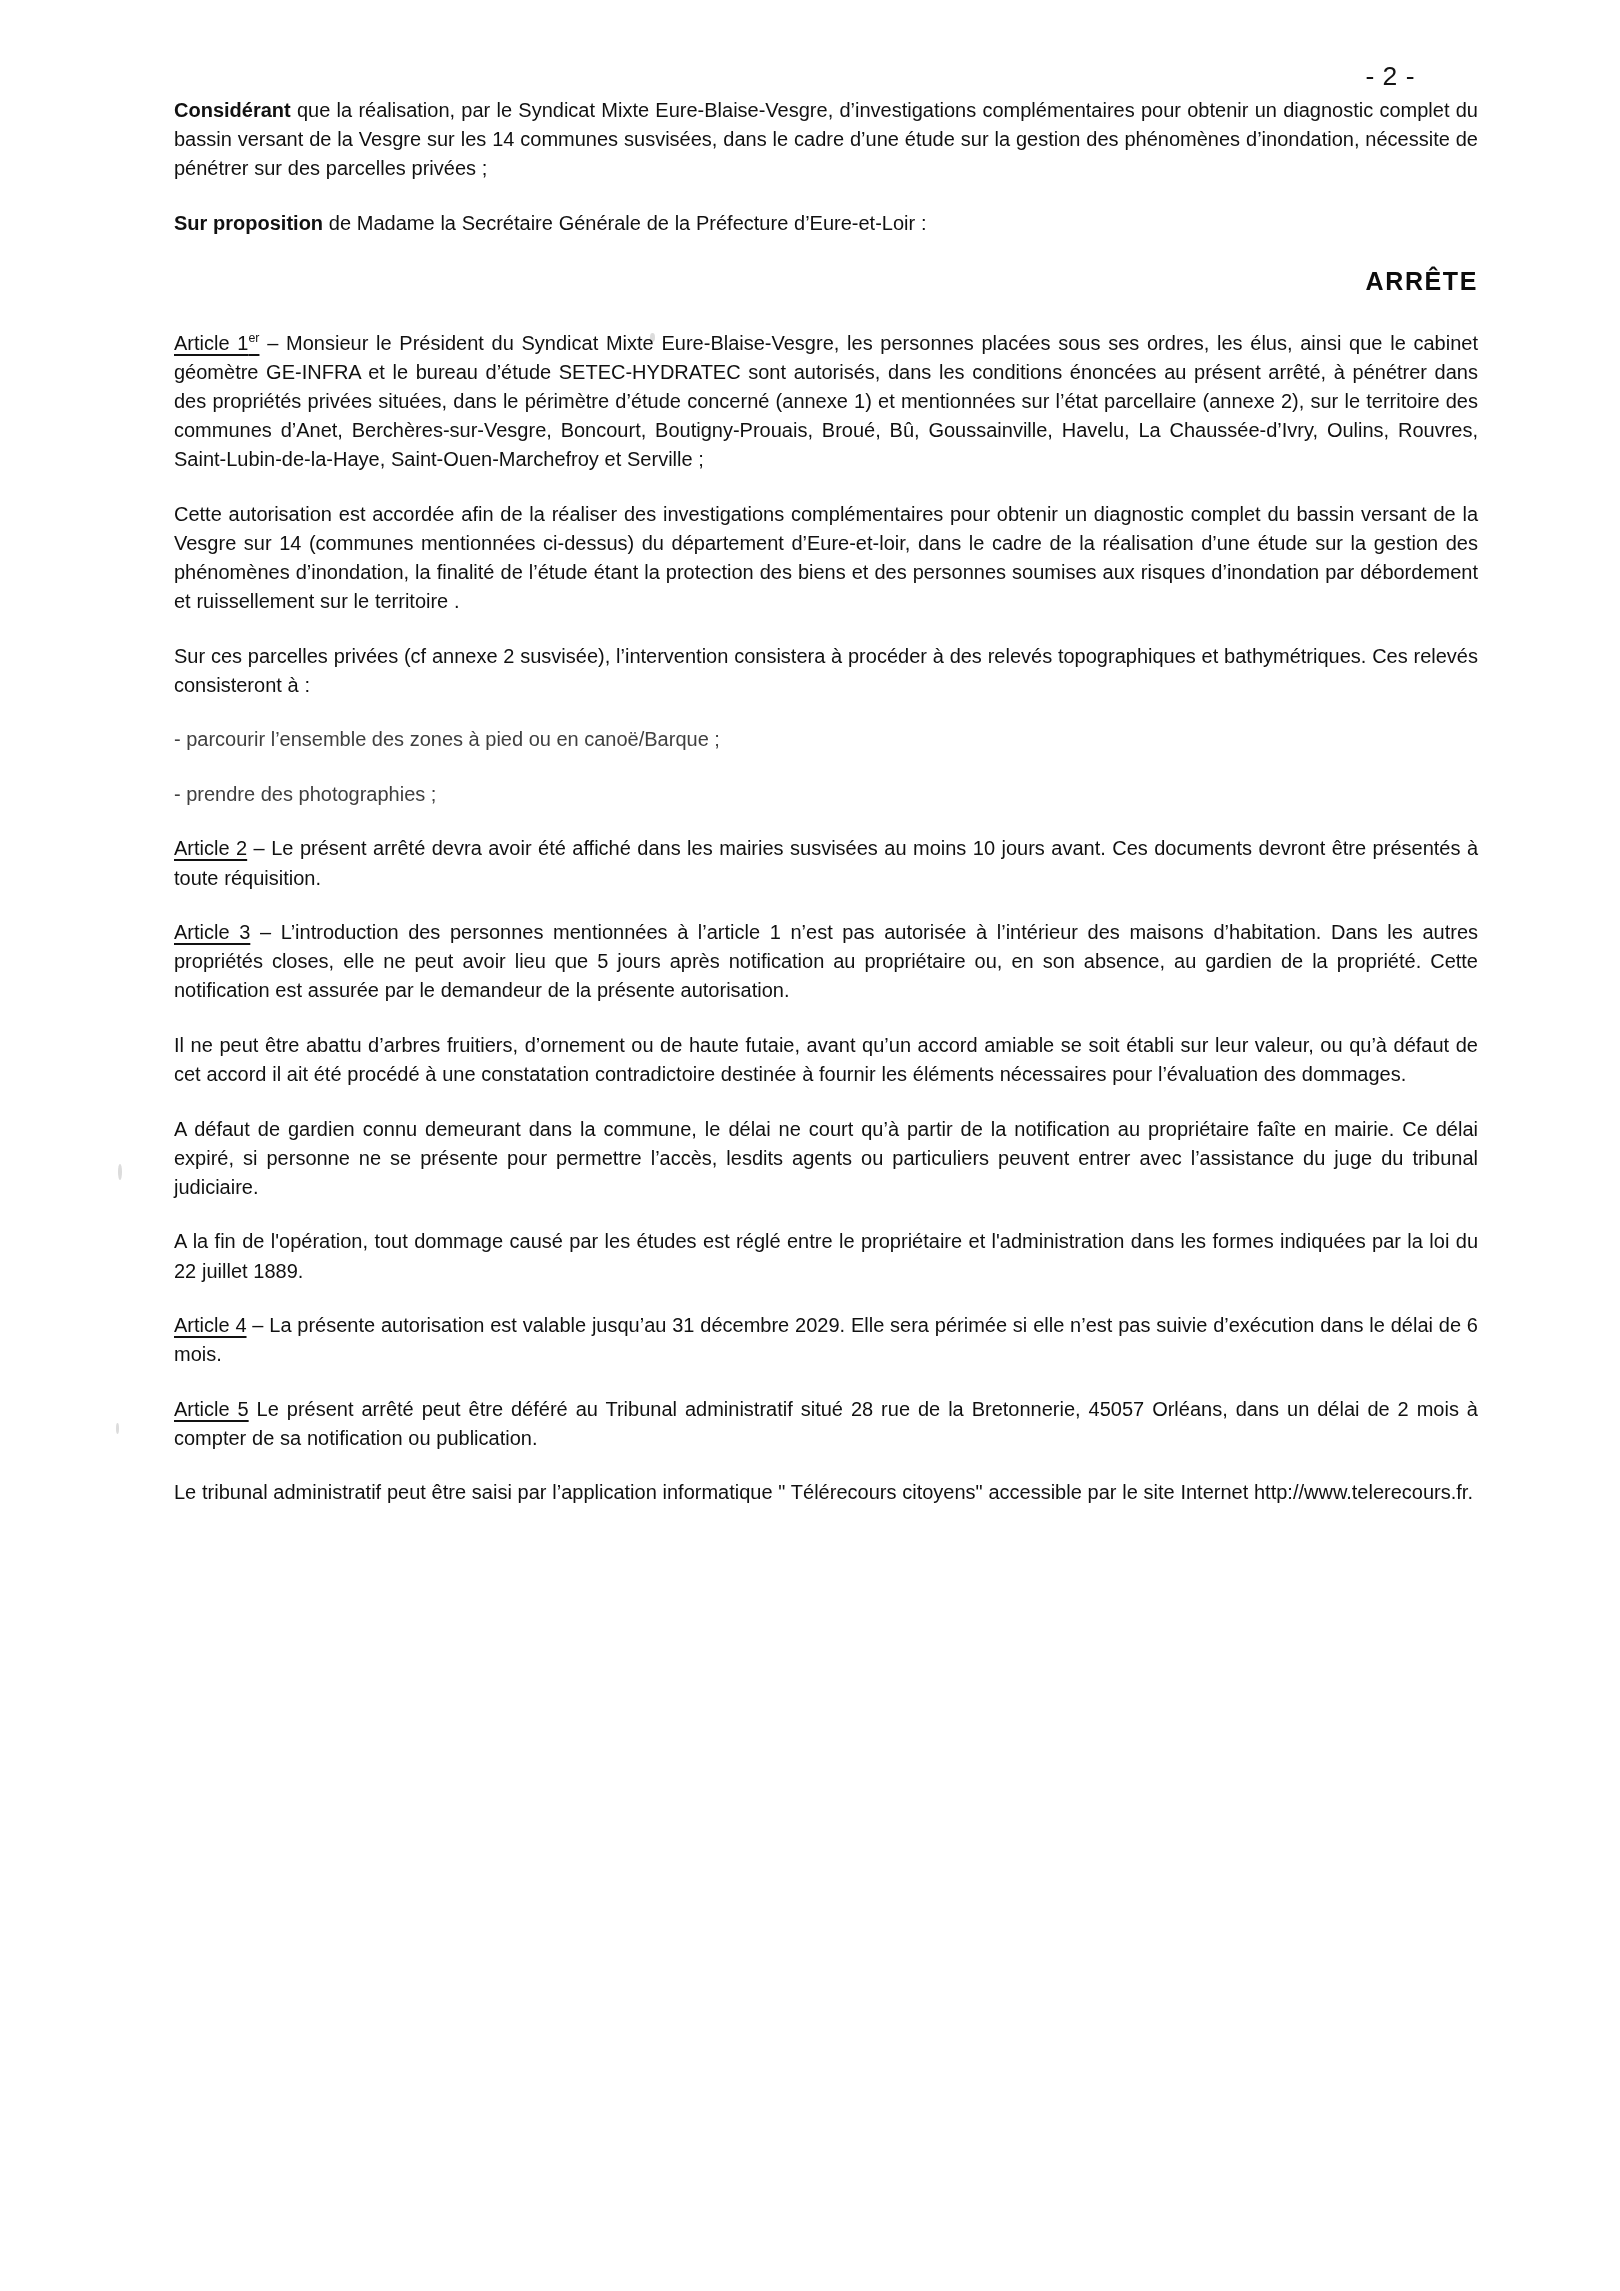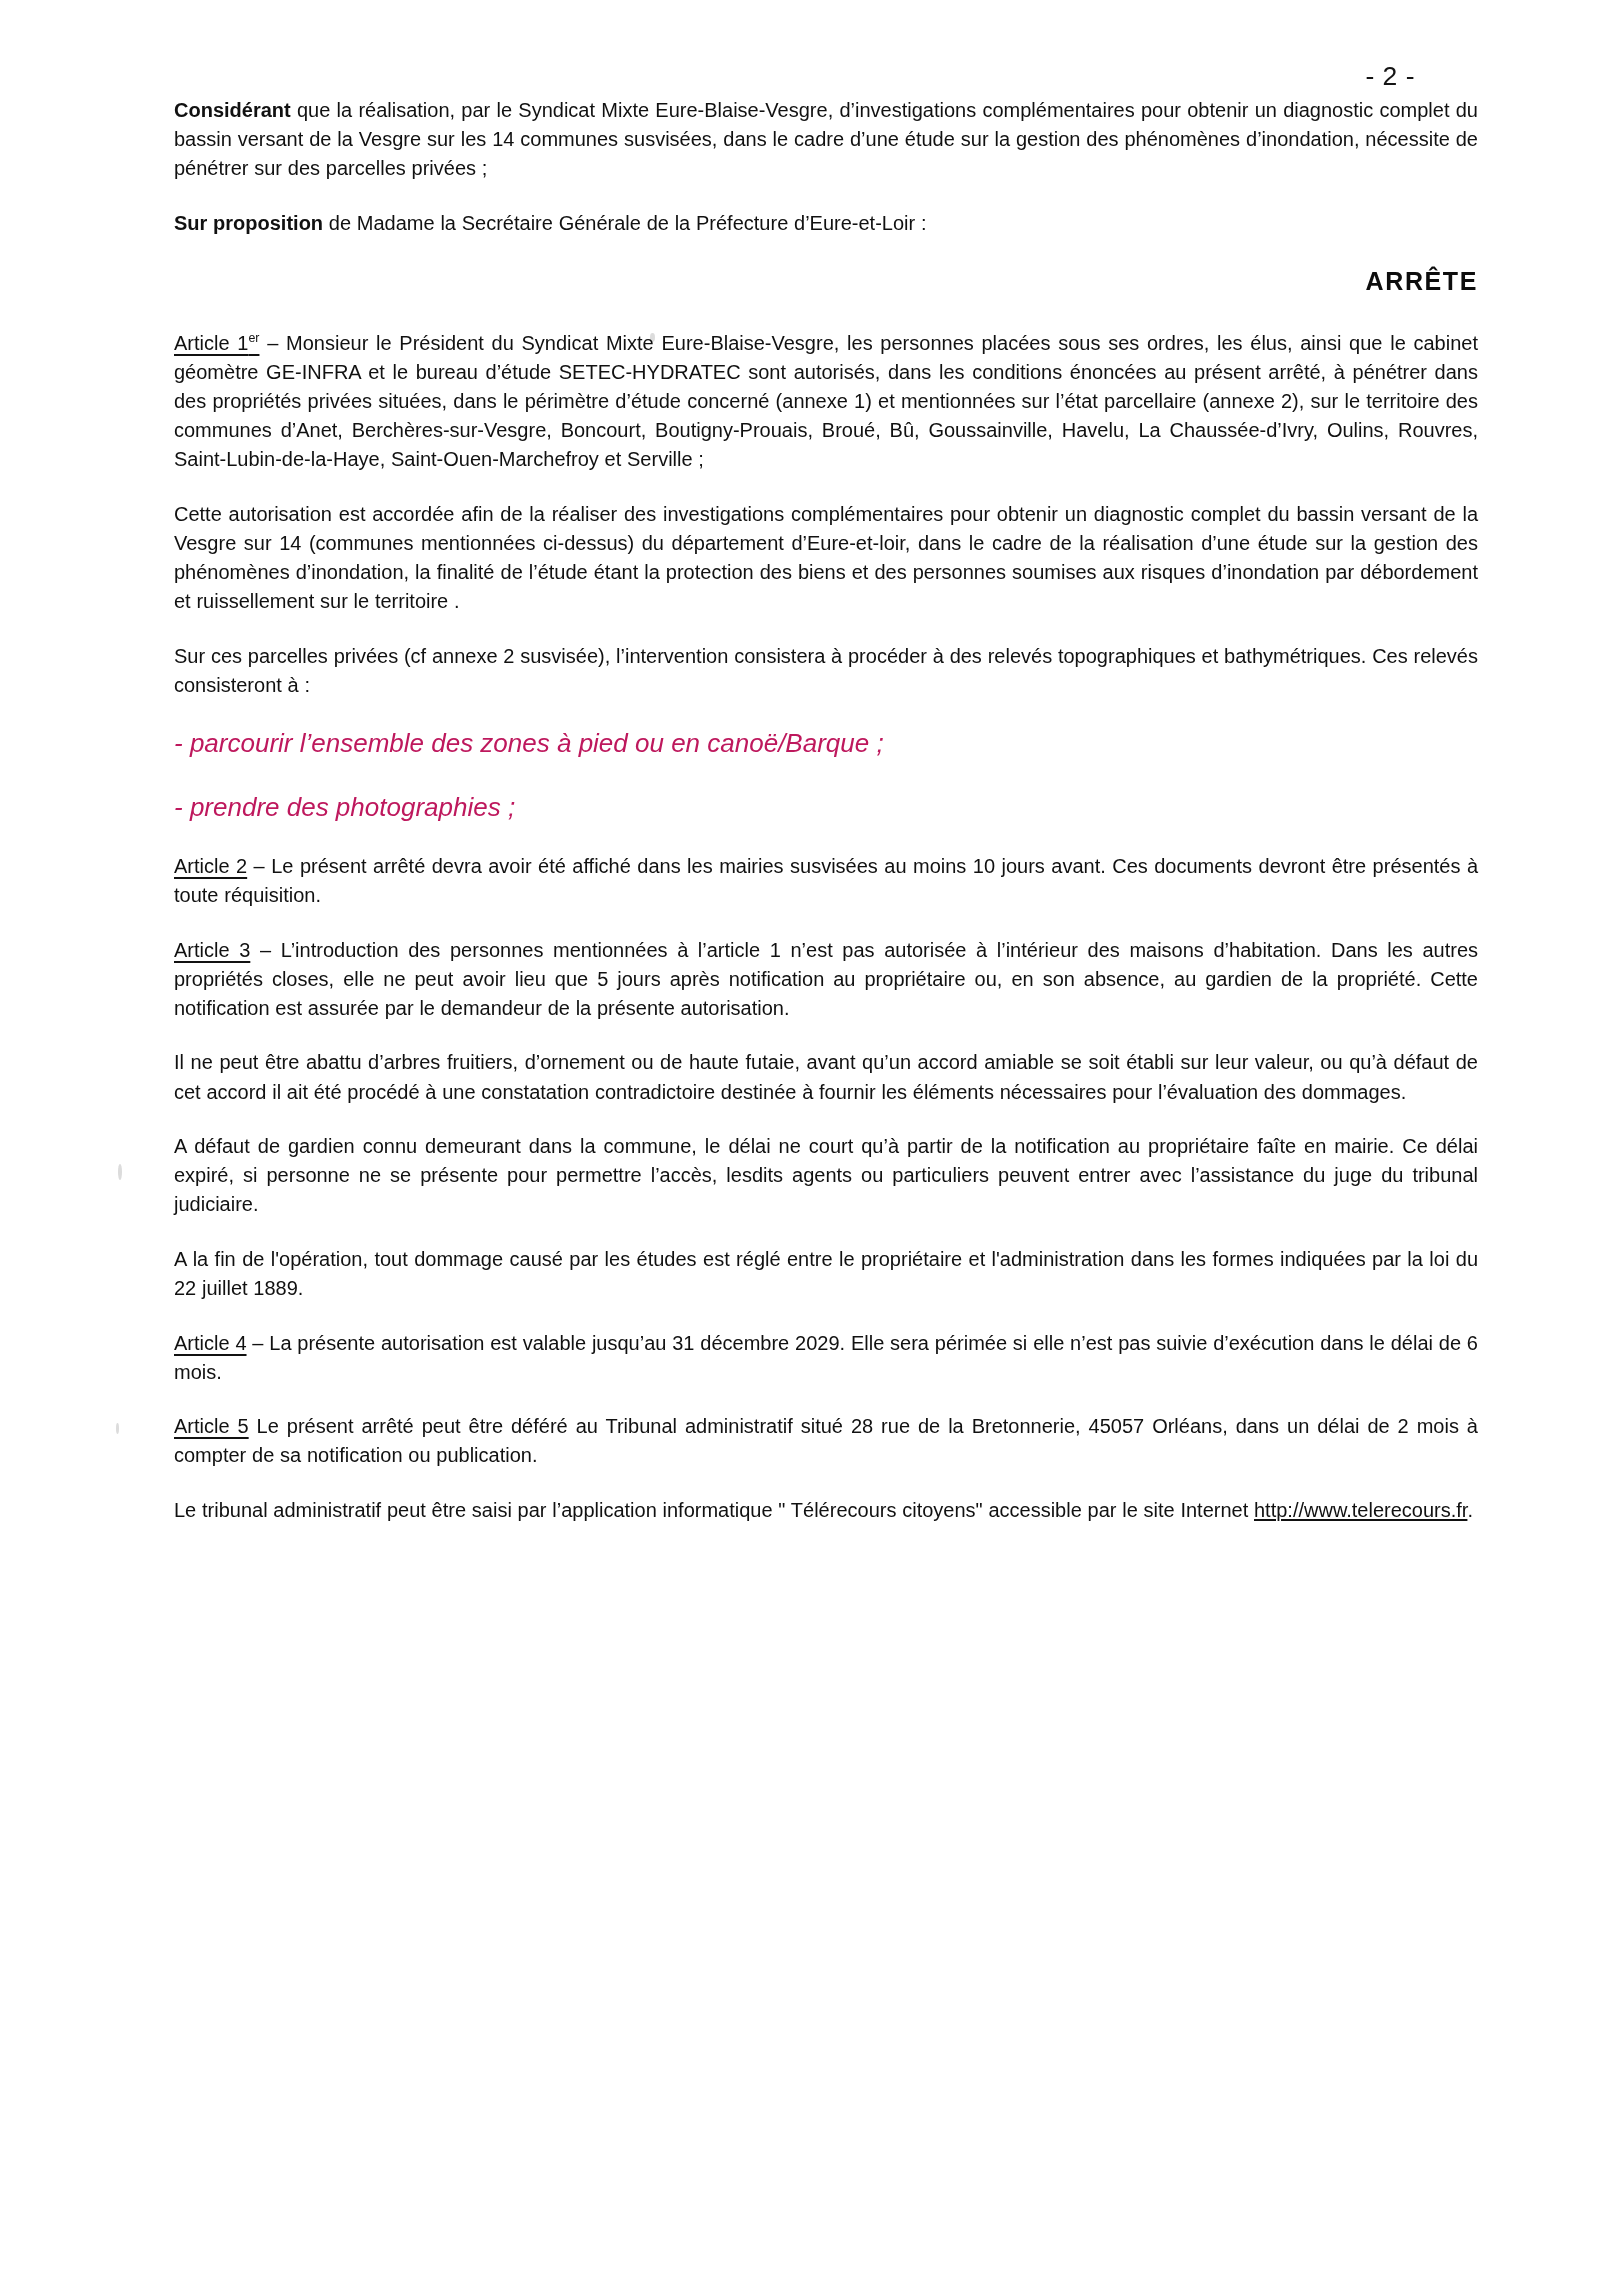--- a/index.html
+++ b/index.html
@@ -62,30 +62,28 @@
 
   .center {
     text-align: right;
     font-weight: 700;
     font-size: 25px;
     letter-spacing: 1.6px;
     margin: 29px 0 33px 0;
   }
 
   .bullet {
-    font-size: 26px;
+    font-size: 20px;
     line-height: 1.455;
     text-align: left;
     margin: 0 0 25.5px 0;
-    color: #be185d;
-    font-style: italic;
+    color: #404040;
   }
 
   .link {
-    text-decoration: underline;
     text-underline-offset: 2px;
   }
 
   
   .speck {
     position: absolute;
     background: #b9b9b9;
     opacity: 0.5;
     border-radius: 50%;
     pointer-events: none;

